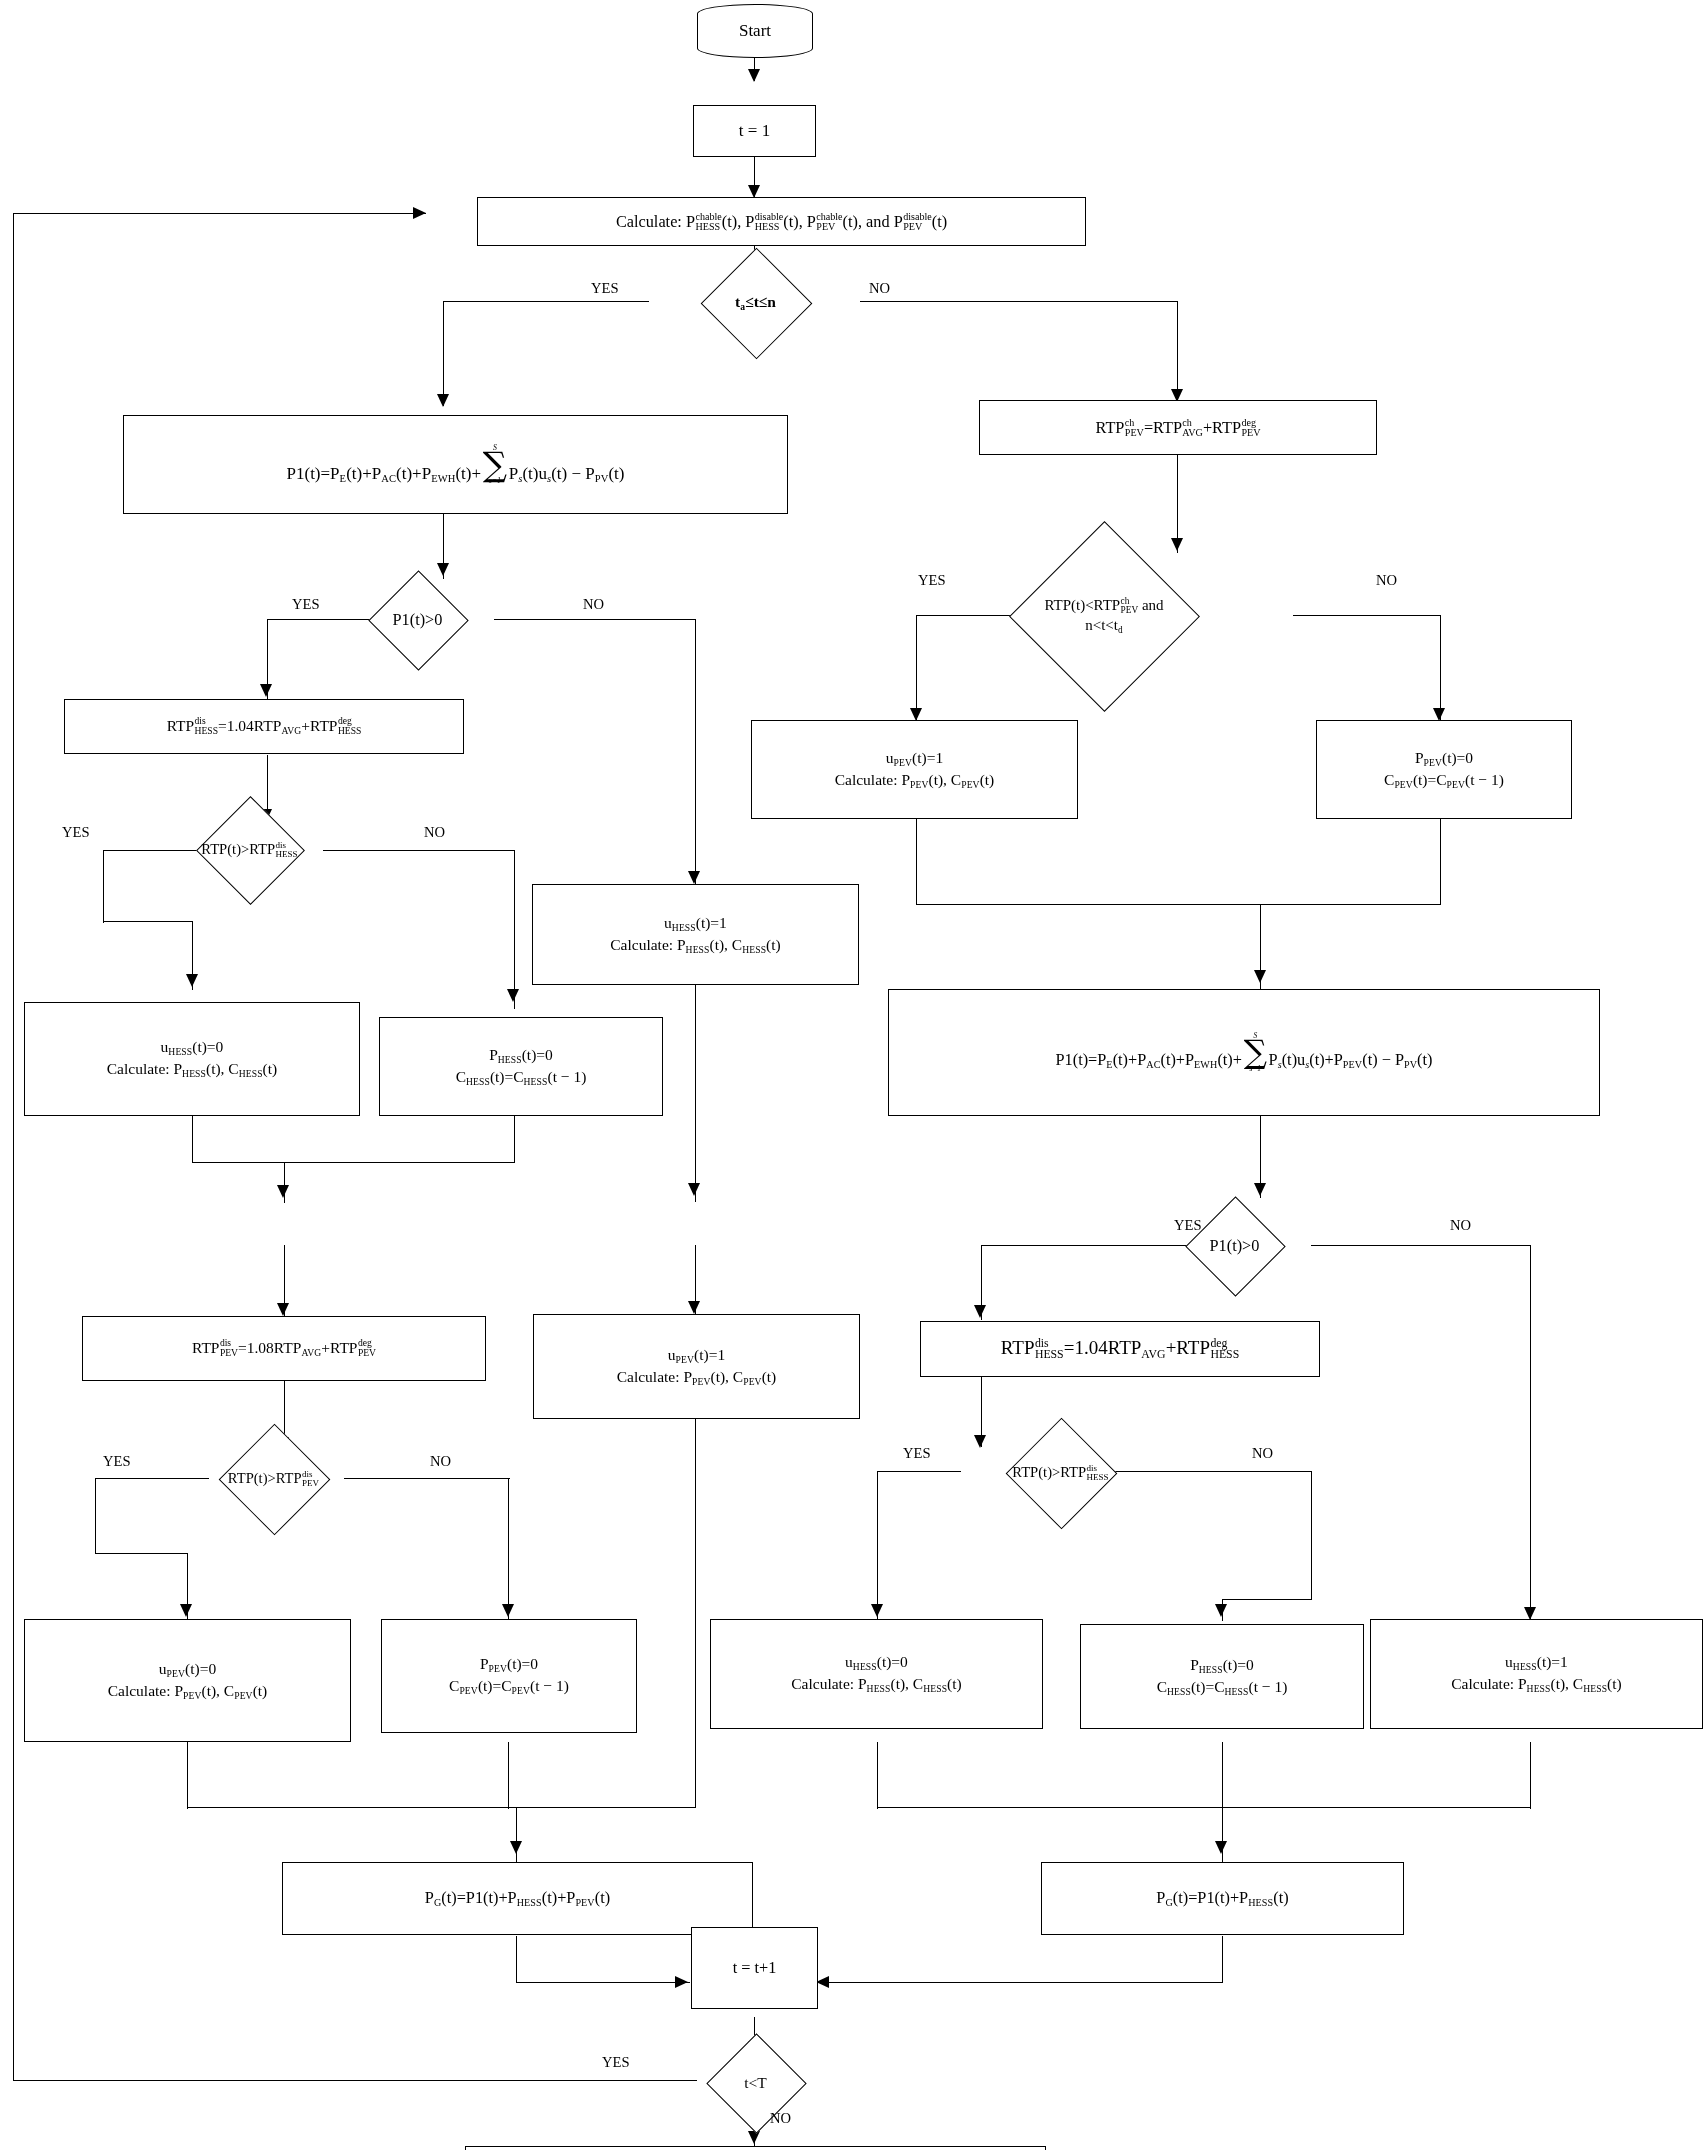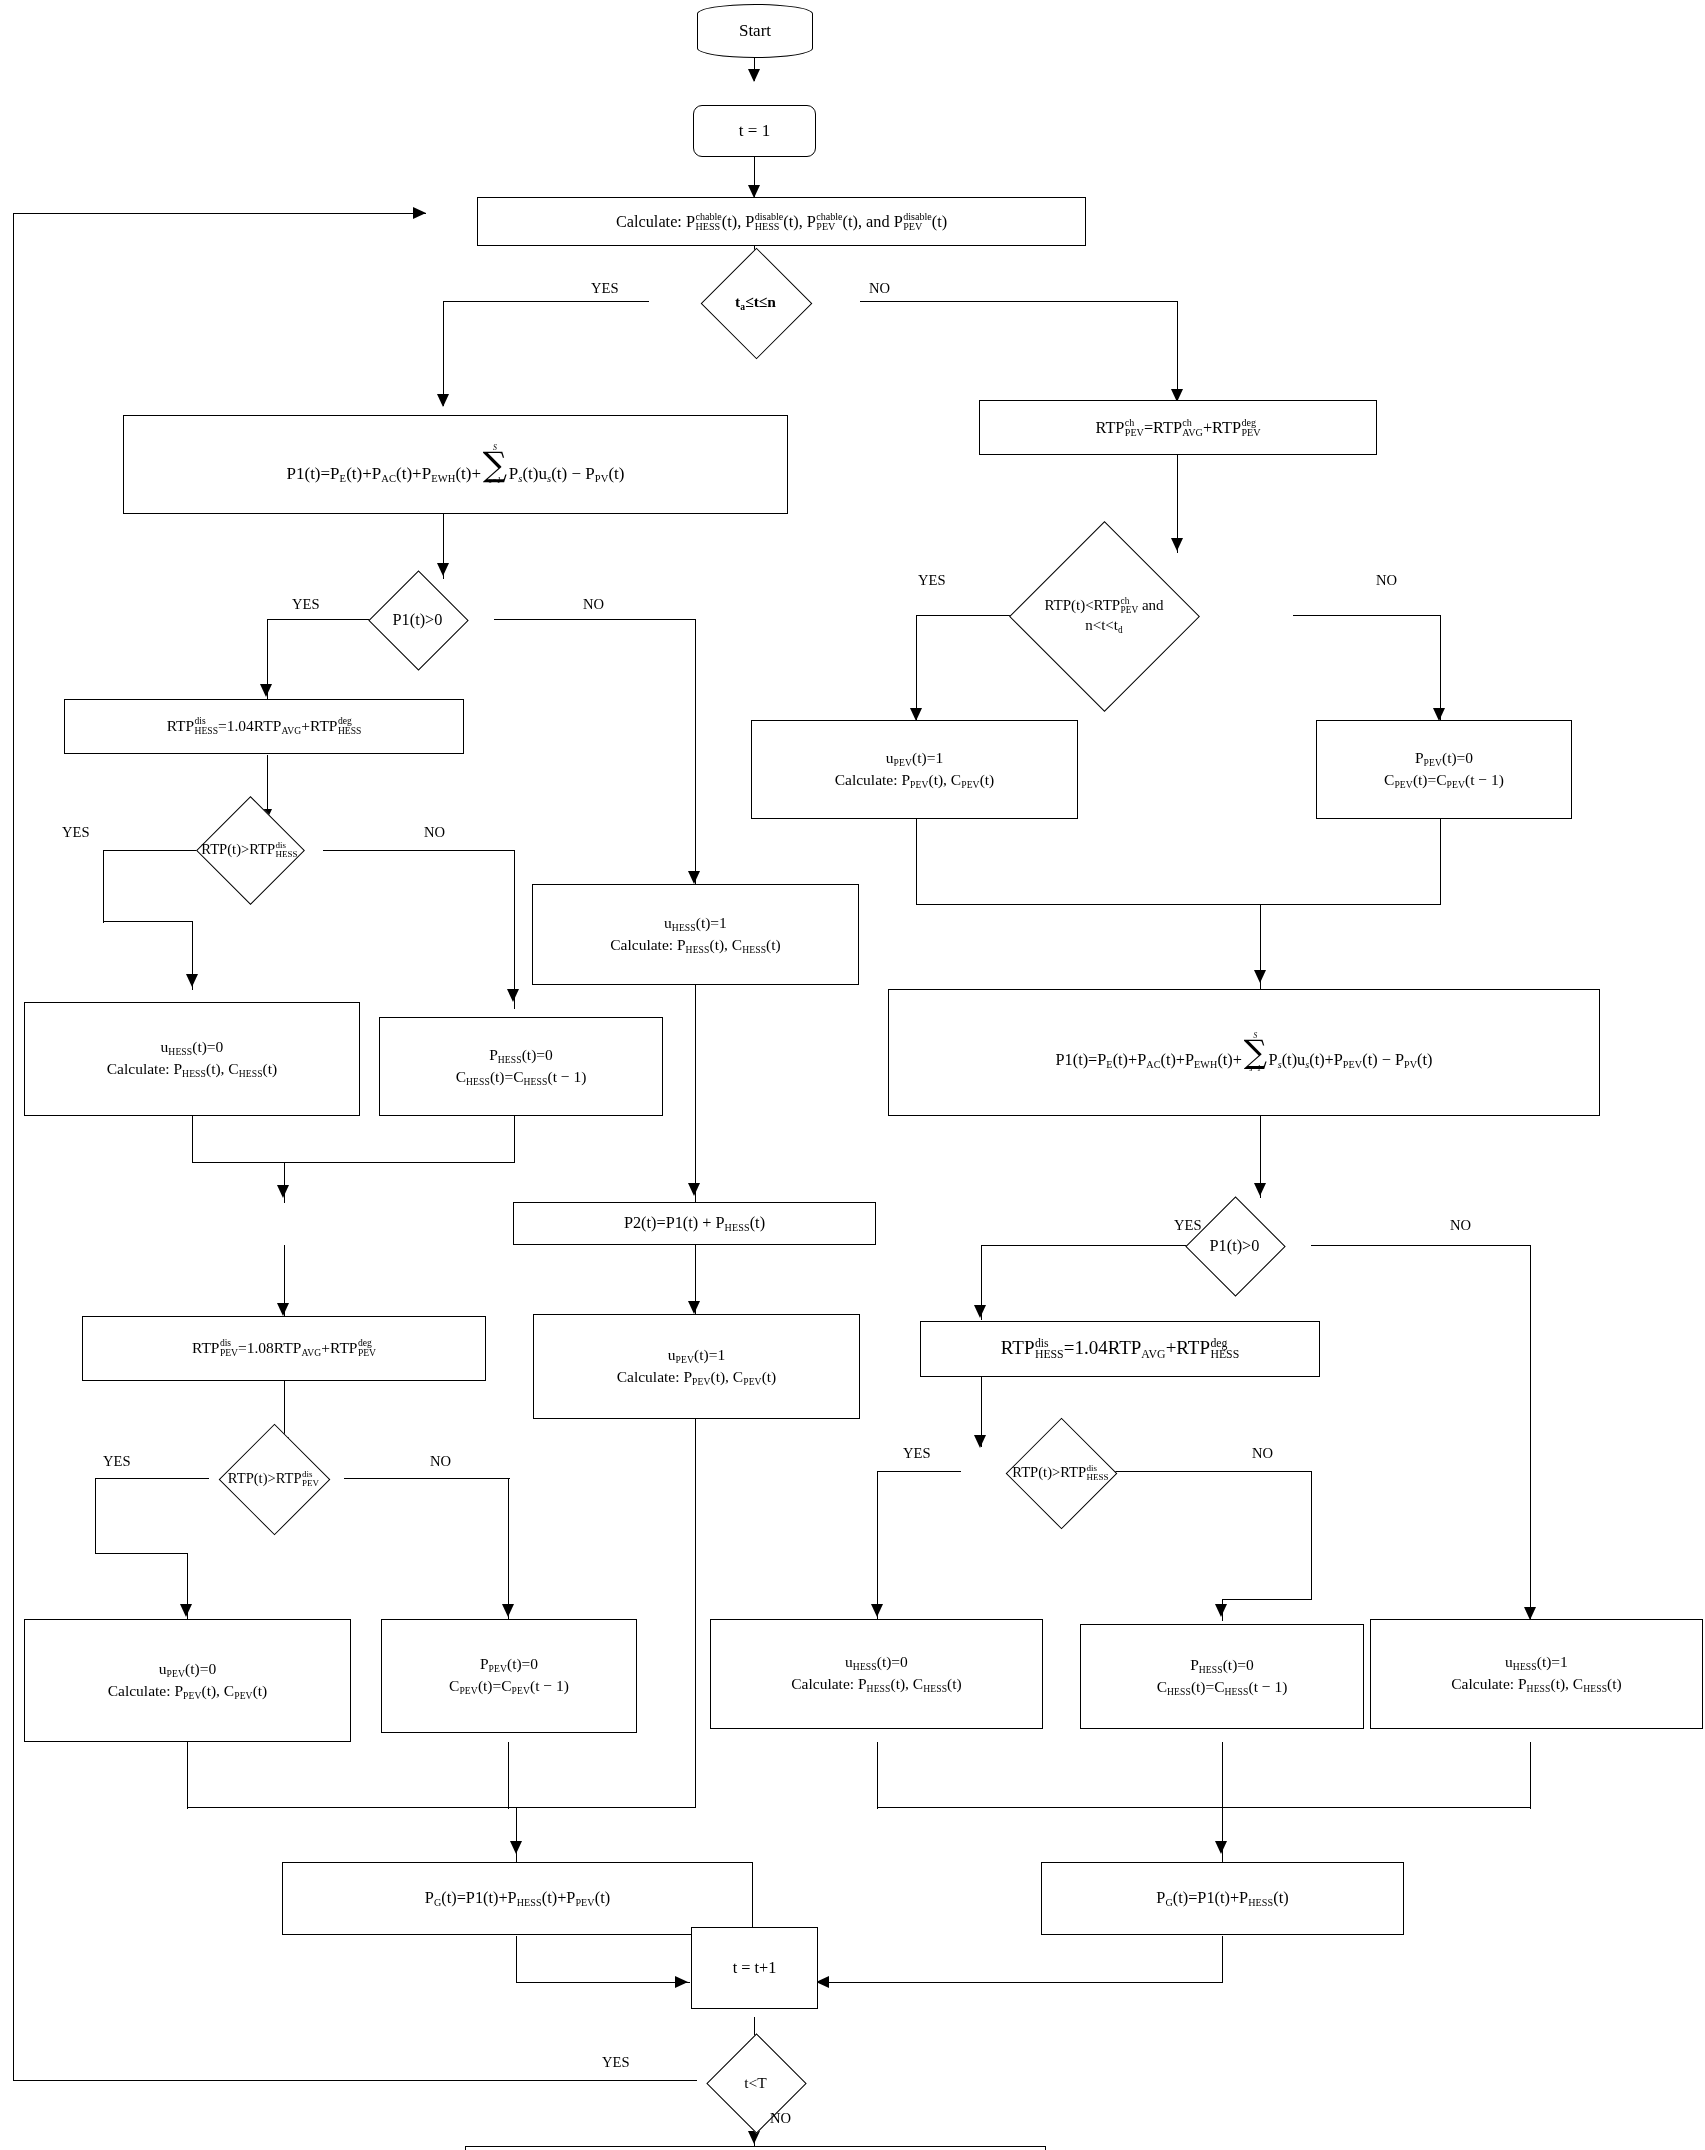--- a/index.html
+++ b/index.html
@@ -192,21 +192,21 @@
 
   <div class="ln v" style="left:754px;top:2101px;height:49px;"></div>
   <div class="arrow down" style="left:748px;top:2131px;"></div>
 
   <div class="ln v" style="left:754px;top:2159px;height:0px;"></div>
 
   <div class="node terminator" style="left:697px;top:4.3px;width:116px;height:54px;font-size:17px;">
     <span class="txt">Start</span>
   </div>
 
-  <div class="node process" style="left:693px;top:105px;width:123px;height:52px;font-size:17px;border-radius:9px;">
+  <div class="node process" style="left:693px;top:105px;width:123px;height:52px;font-size:17px;">
     <span class="txt">t = 1</span>
   </div>
 
   <div class="node process" style="left:477px;top:197px;width:609px;height:49px;font-size:16.3px;">
     <span class="txt f">
       <span>Calculate: </span>P<span class="subsup"><i>chable</i><i>HESS</i></span>(t), P<span class="subsup"><i>disable</i><i>HESS</i></span>(t), P<span class="subsup"><i>chable</i><i>PEV</i></span>(t), and P<span class="subsup"><i>disable</i><i>PEV</i></span>(t)
     </span>
   </div>
 
   <div class="node diamond" style="left:650px;top:267px;width:211px;height:71px;font-size:15.5px;font-weight:bold;">
@@ -289,25 +289,20 @@
     </span>
   </div>
 
   <div class="node process" style="left:888px;top:989px;width:712px;height:127px;font-size:16.3px;">
     <span class="txt f">
       P1(t)=P<sub>E</sub>(t)+P<sub>AC</sub>(t)+P<sub>EWH</sub>(t)+<span class="sigma"><span class="lim">S</span><span class="big">∑</span><span class="lim">s=1</span></span>P<sub><i>s</i></sub>(t)u<sub><i>s</i></sub>(t)+P<sub>PEV</sub>(t) − P<sub>PV</sub>(t)
     </span>
   </div>
 
 
-  <div class="node process" style="left:513px;top:1202px;width:363px;height:43px;font-size:16.3px;">
-    <span class="txt f">
-      P2(t)=P1(t) + P<sub>HESS</sub>(t)
-    </span>
-  </div>
 
   <div class="node diamond" style="left:1157px;top:1213px;width:155px;height:65px;font-size:16.3px;">
     <div class="dshape" style="width:69px;height:69px;left:43px;top:-2.2px;"></div>
     <span class="dtext">P1(t)&gt;0</span>
   </div>
 
   <div class="node process" style="left:82px;top:1316px;width:404px;height:65px;font-size:15.5px;">
     <span class="txt f">
       RTP<span class="subsup"><i>dis</i><i>PEV</i></span>=1.08RTP<sub>AVG</sub>+RTP<span class="subsup"><i>deg</i><i>PEV</i></span>
     </span>

